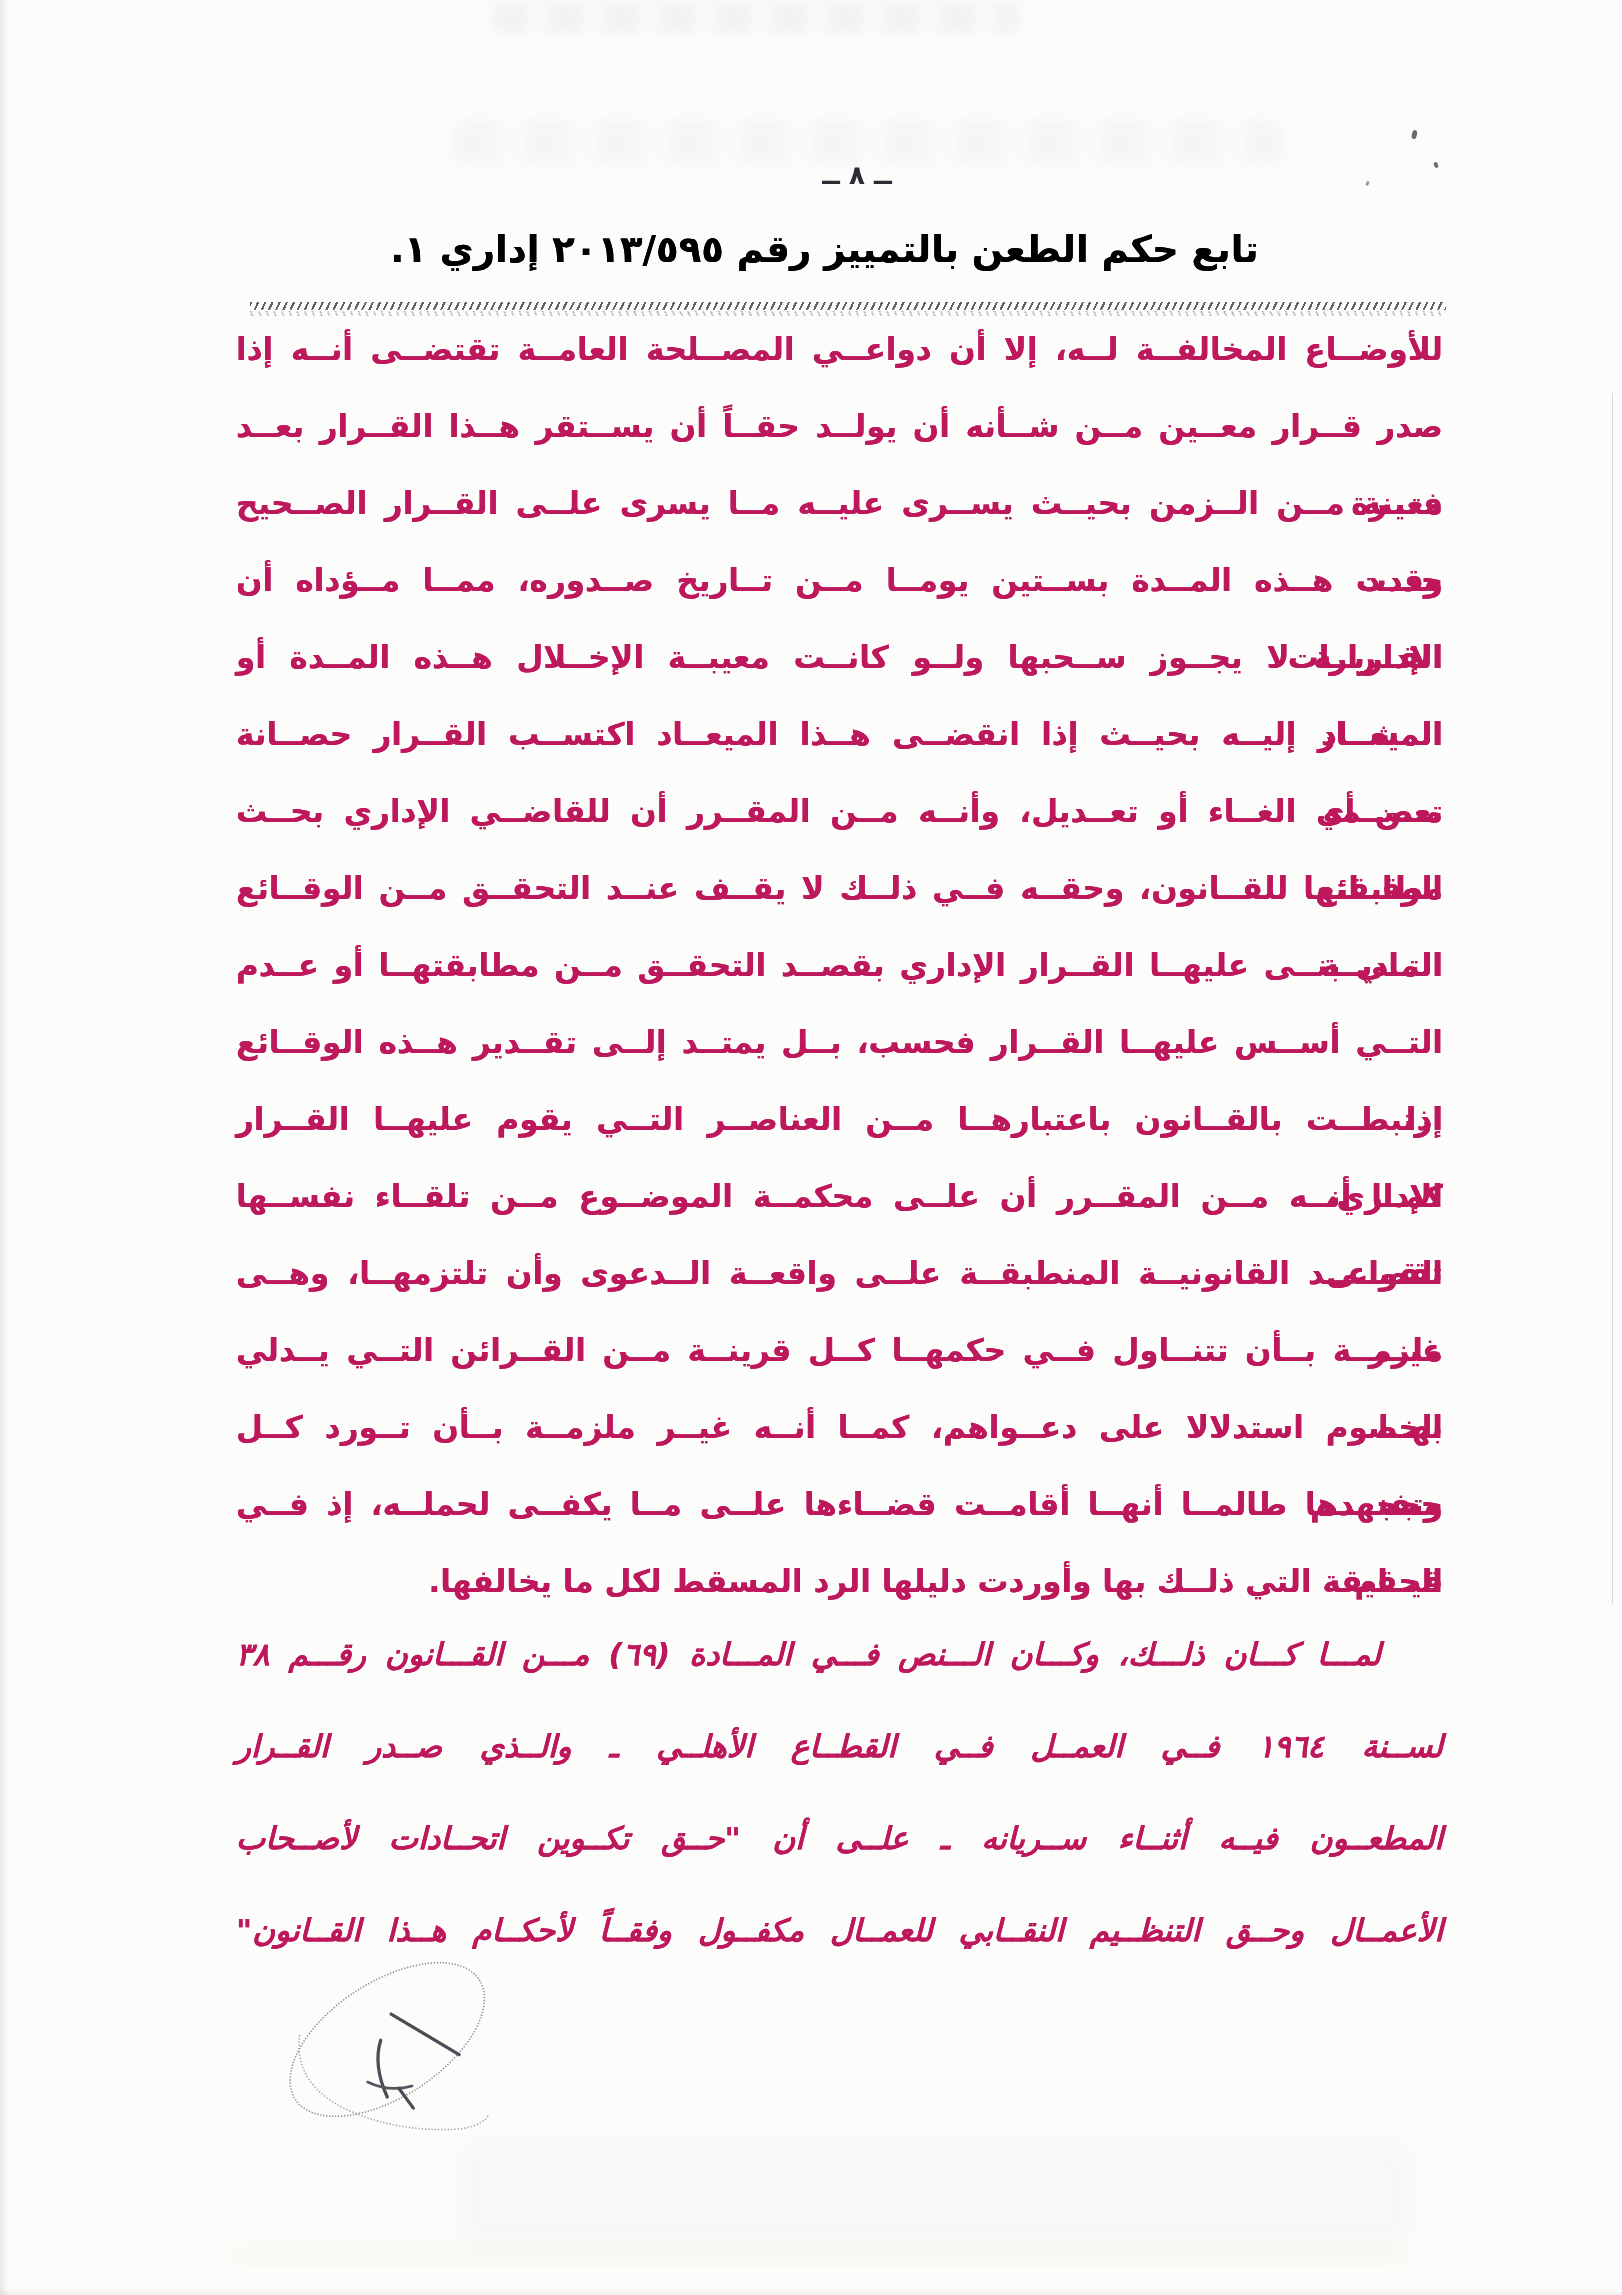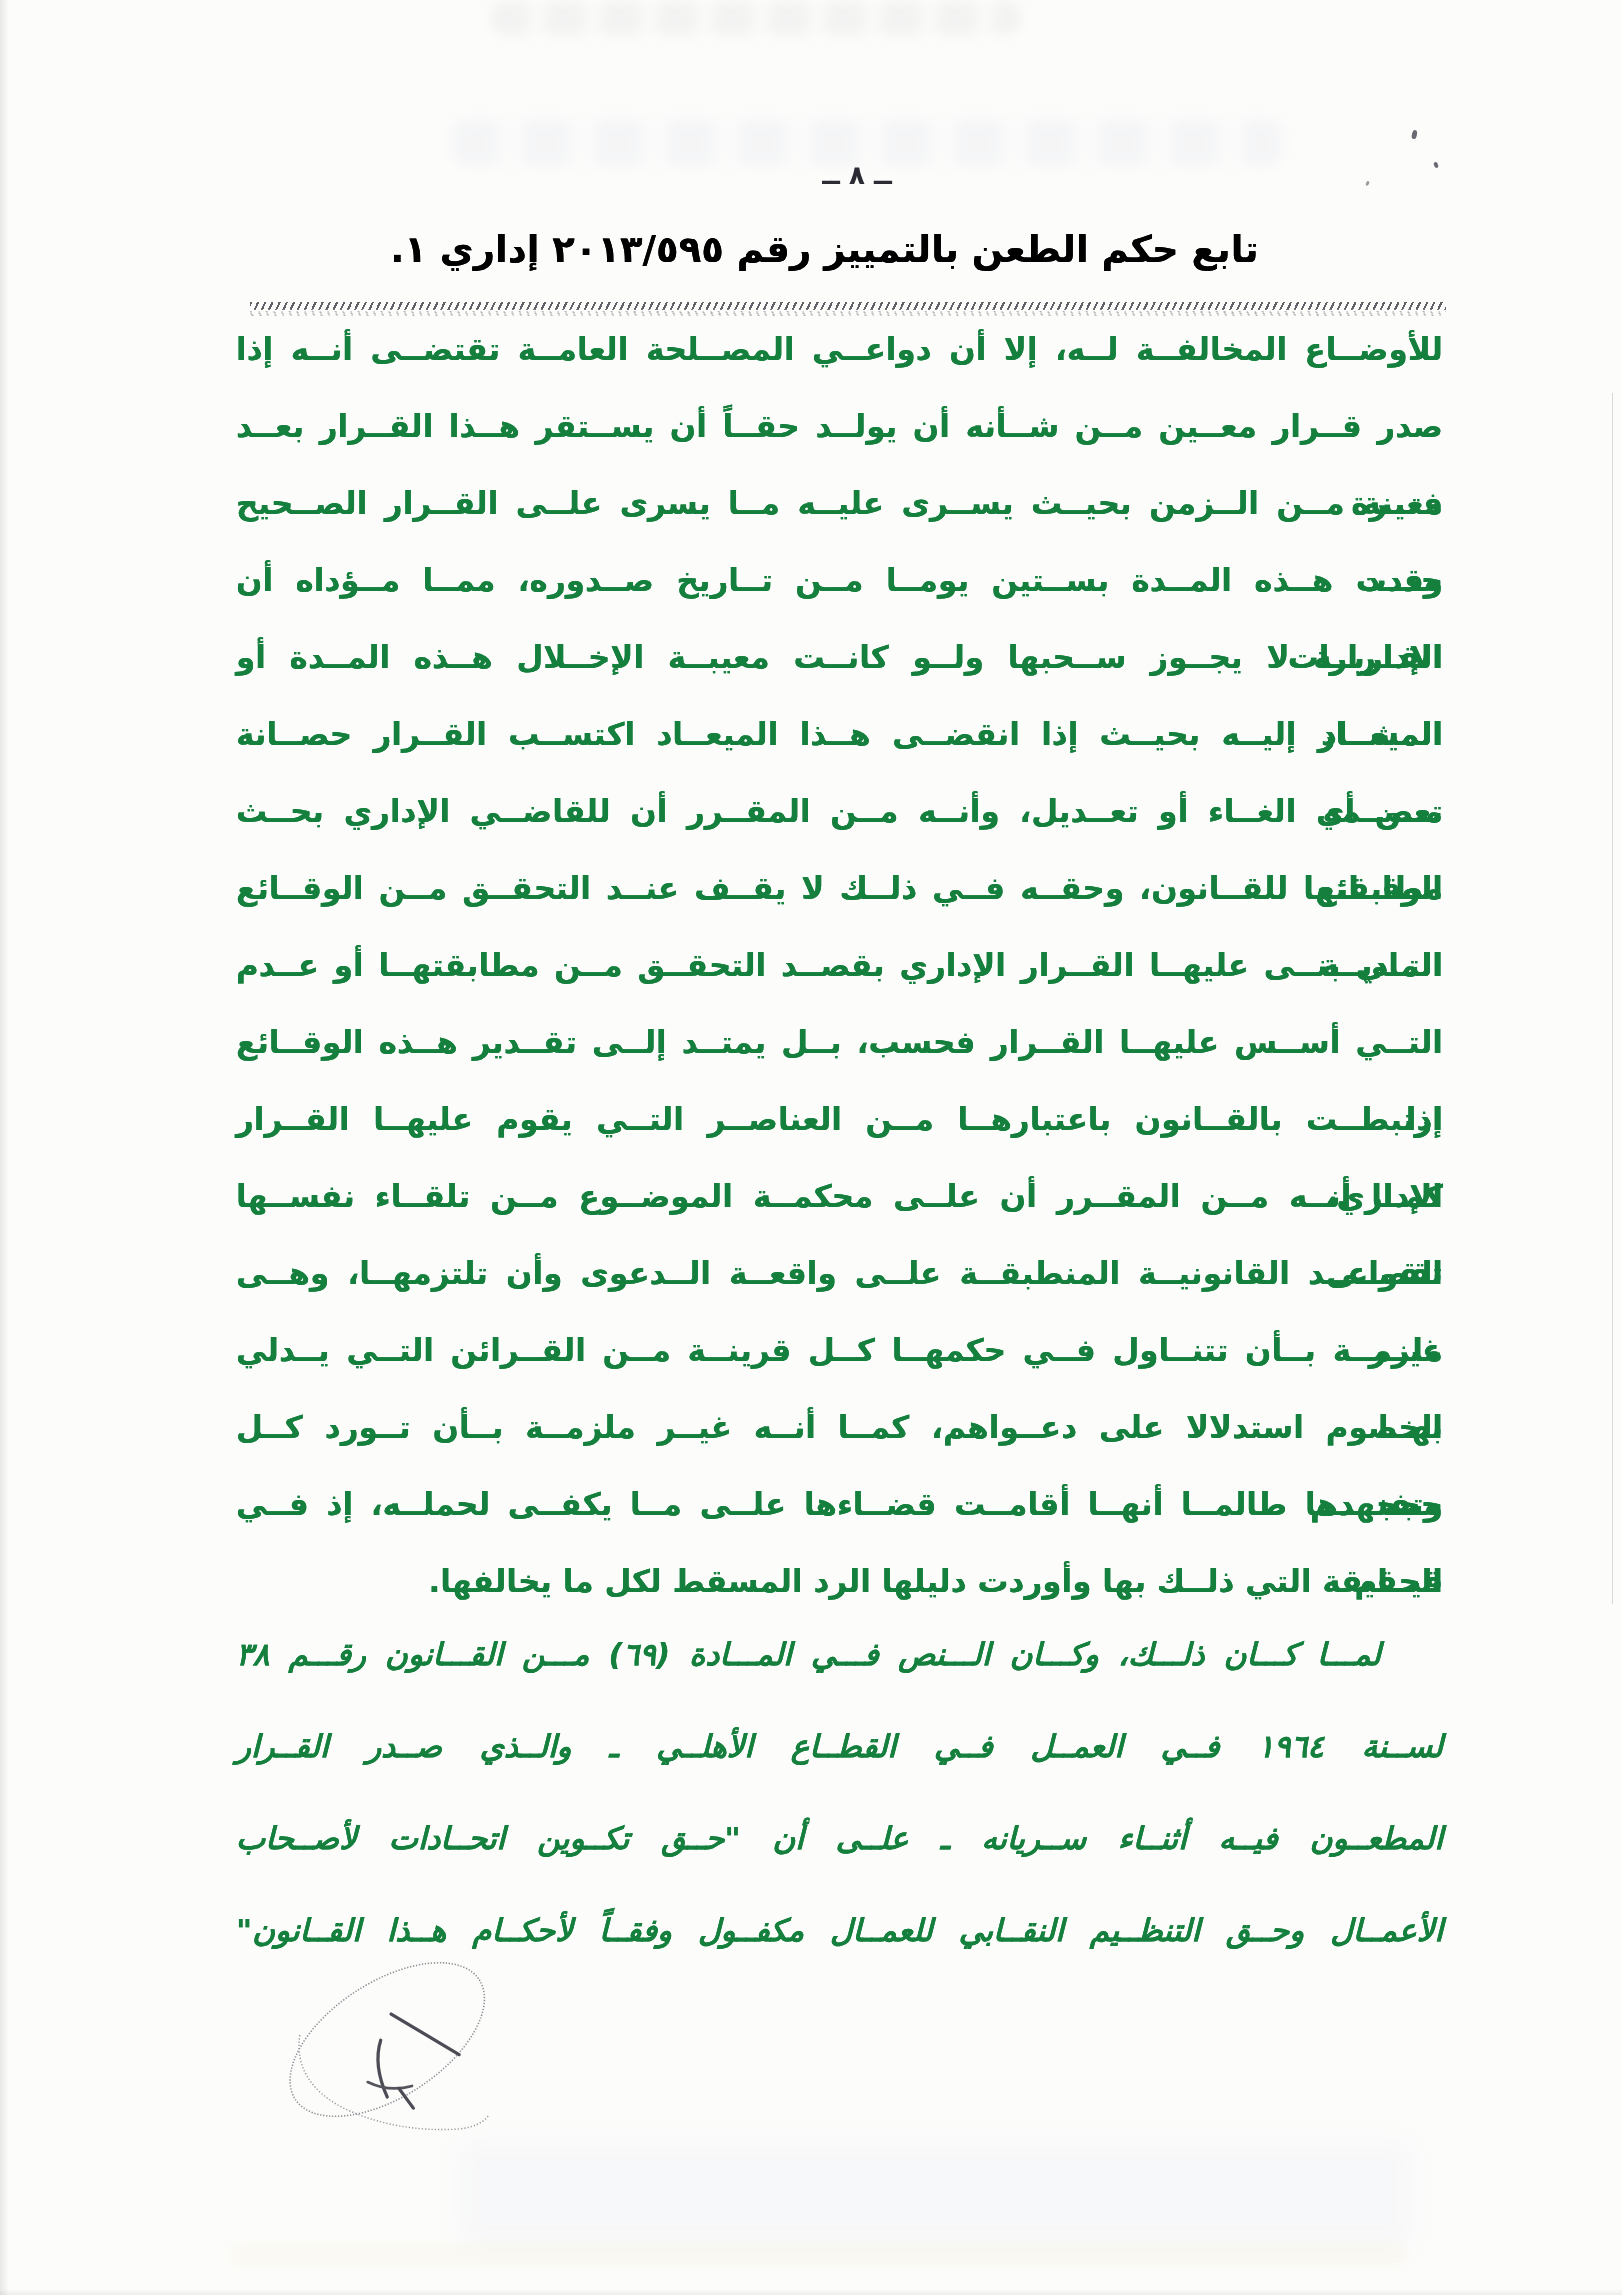--- a/index.html
+++ b/index.html
@@ -105,21 +105,21 @@
     opacity: 0.9;
   }
 
   .para {
     position: absolute;
     left: 236px;
     width: 1207px;
     direction: rtl;
     unicode-bidi: embed;
     font-weight: bold;
-    color: #15803d;
+    color: #be185d;
     text-shadow: 0 0 0.4px currentColor;
   }
   .para1 { top: 311px;  font-size: 31px; }
   .para2 { top: 1608px; font-size: 31px; font-style: italic; }
 
   .para1 .bline { height: 77px; line-height: 77px; }
   .para2 .bline { height: 92px; line-height: 92px; }
 
   .bline {
     text-align: justify;

